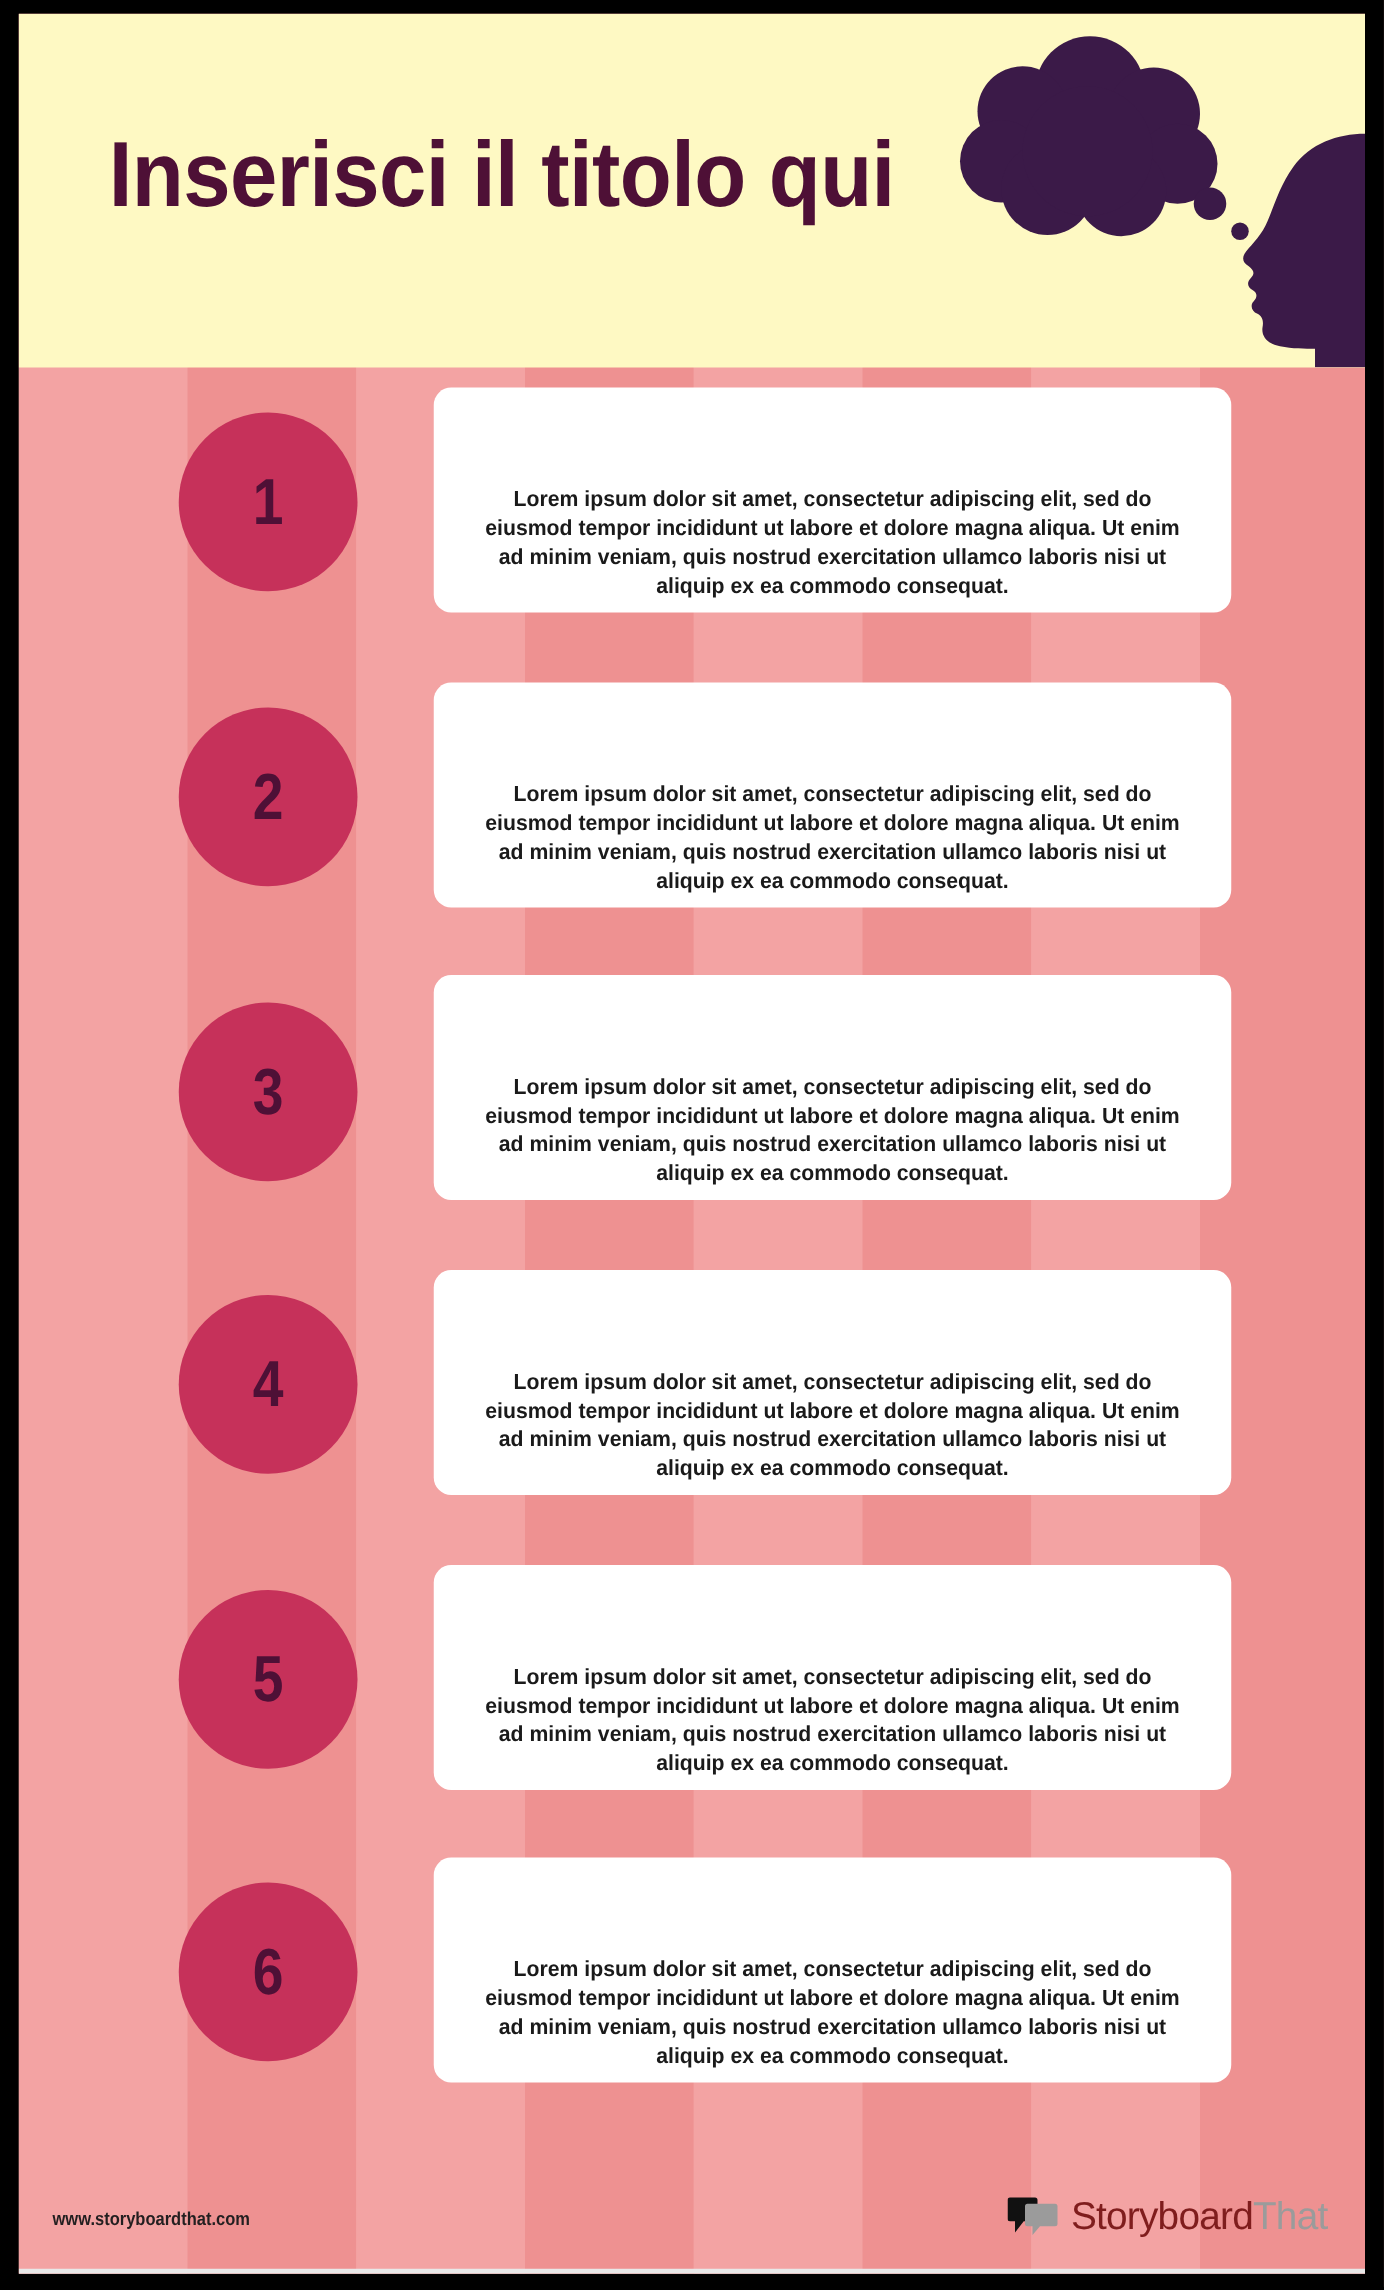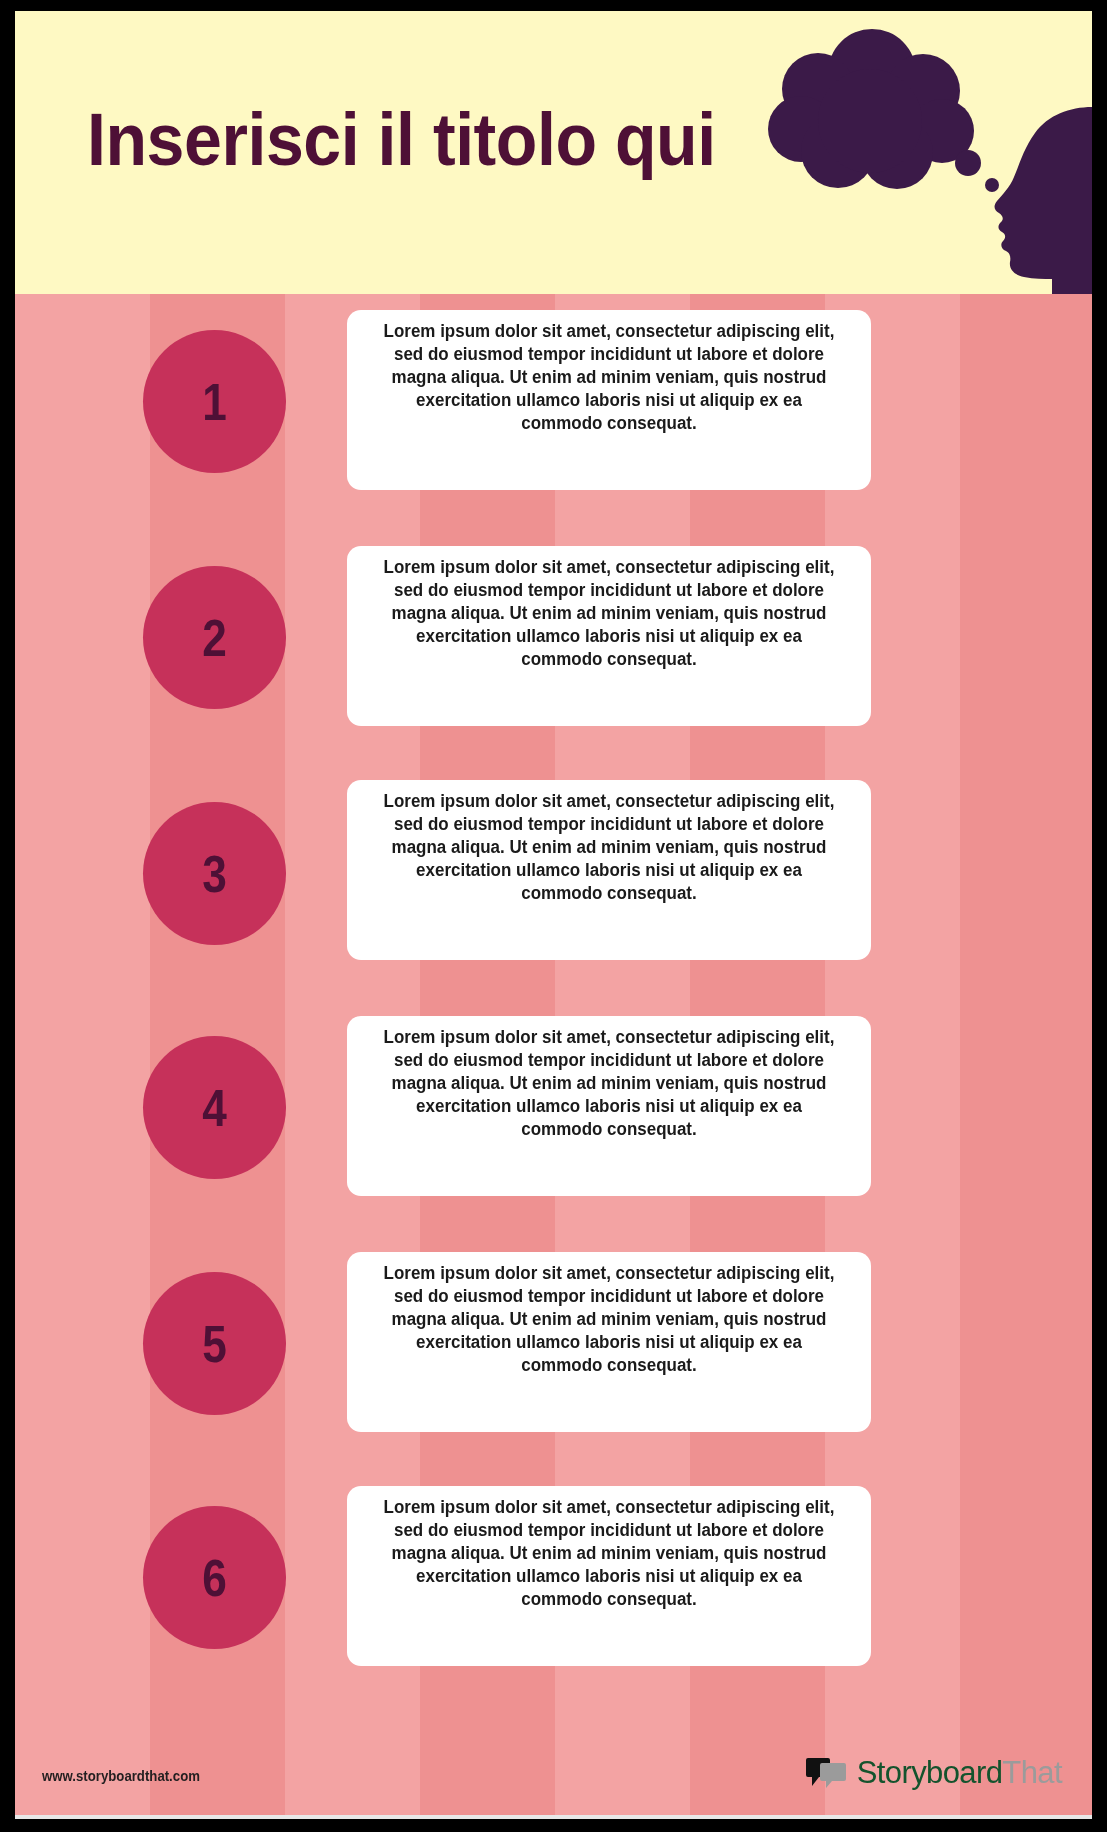--- a/index.html
+++ b/index.html
@@ -98,25 +98,25 @@
     font-family: "Liberation Sans Narrow", "Liberation Sans", sans-serif;
     font-size: 52px;
     font-weight: bold;
     color: #4E1036;
     transform: scaleX(0.85);
     line-height: 1;
   }
   .card {
     position: absolute;
     left: 332px;
-    width: 524px;
+    width: 638px;
     background: #FFFFFF;
     border-radius: 14px;
     display: flex;
-    align-items: flex-start;
+    align-items: flex-end;
     justify-content: center;
     box-sizing: border-box;
     padding: 10px 22px;
   }
   .card-text {
     font-family: "Liberation Sans Narrow", "Liberation Sans", sans-serif;
     font-size: 17.5px;
     font-weight: bold;
     color: #1A1A1A;
     text-align: center;
@@ -152,21 +152,21 @@
     align-items: center;
     gap: 9px;
   }
   #logo-word {
     font-family: "Liberation Sans", sans-serif;
     font-size: 31px;
     font-weight: normal;
     letter-spacing: -0.6px;
     white-space: nowrap;
   }
-  #logo-word .w1 { color: #14532d; }
+  #logo-word .w1 { color: #7f1d1d; }
   #logo-word .w2 { color: #9B9B9B; }
 
   
   #poster-bottom-edge {
     position: absolute;
     left: 0;
     bottom: 0;
     width: 1077px;
     height: 4px;
     background: #E8E8E8;

